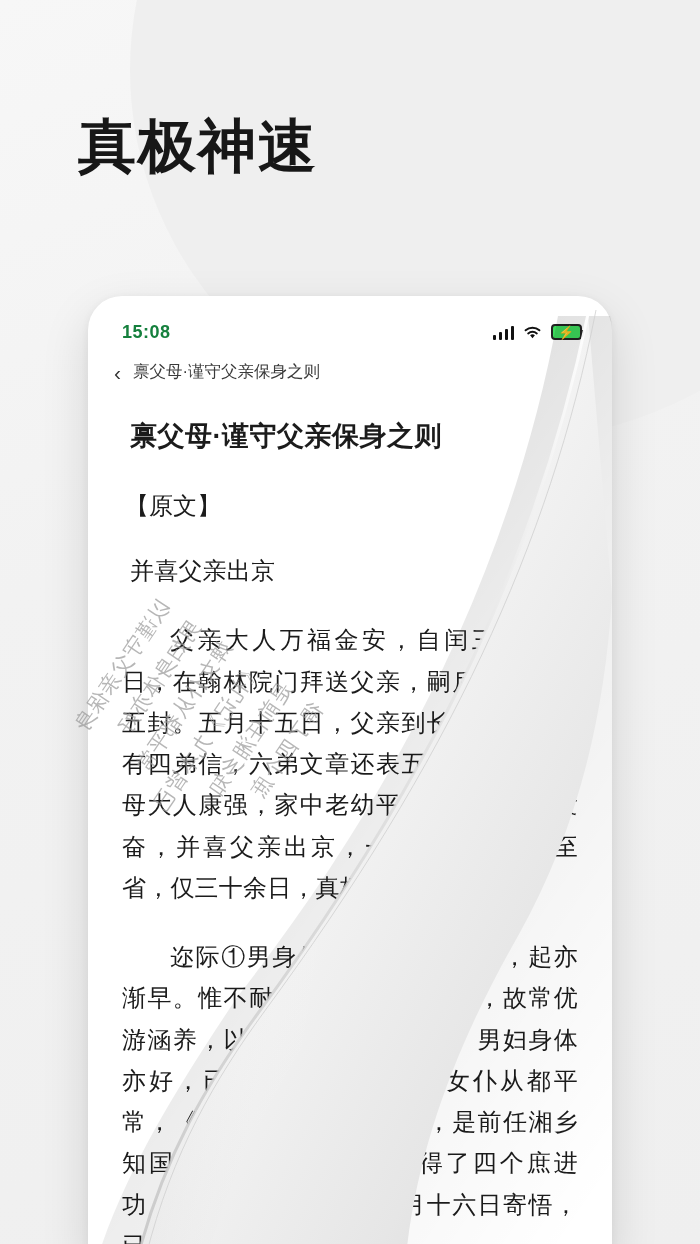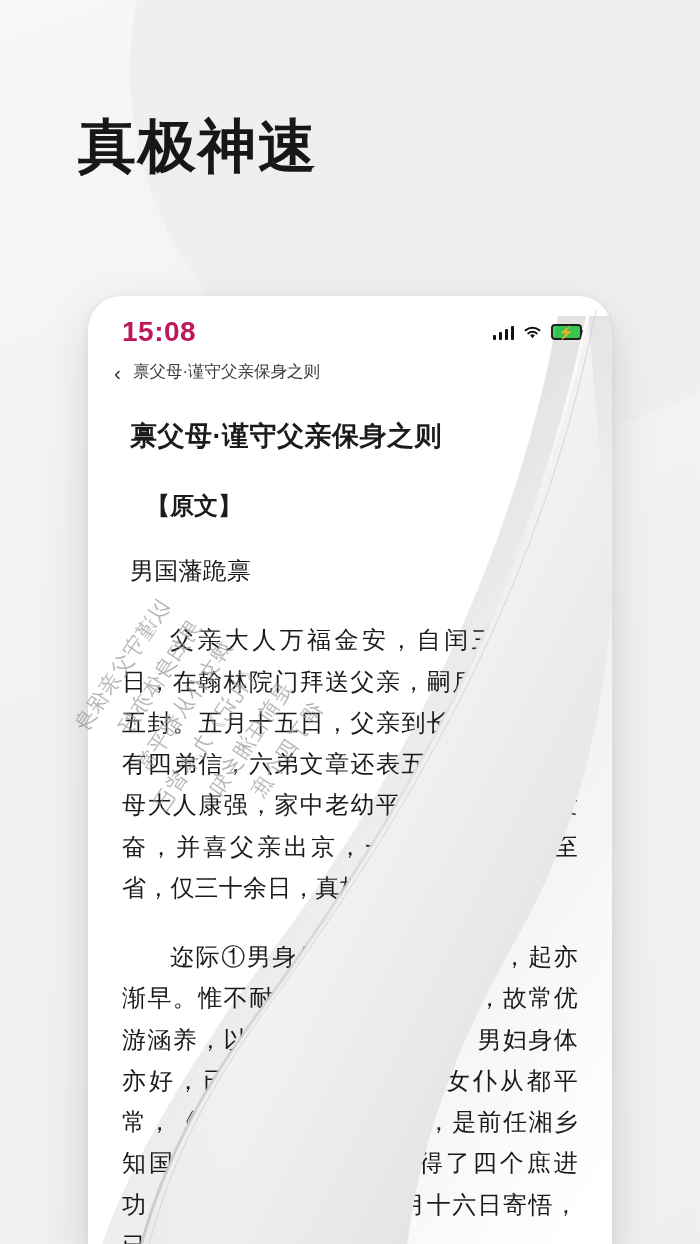--- a/index.html
+++ b/index.html
@@ -50,23 +50,23 @@
     z-index: 4;
   }
   .status-bar {
     height: 58px;
     display: flex;
     align-items: center;
     justify-content: space-between;
     padding: 14px 30px 0 34px;
   }
   .status-time {
-    font-size: 28px;
+    font-size: 18px;
     font-weight: bold;
-    color: #be185d;
+    color: #15803d;
     letter-spacing: 0.5px;
   }
   .status-right {
     display: flex;
     align-items: center;
     gap: 9px;
   }
   .sig-bars { display: flex; align-items: flex-end; gap: 2.5px; height: 15px; }
   .sig-bars i { display: block; width: 3.5px; background: #111; border-radius: 1px; }
   .sig-bars i:nth-child(1){ height: 5px; }
@@ -110,22 +110,22 @@
     color: #1b1b1b;
   }
   .art-title {
     font-size: 27px;
     font-weight: bold;
     letter-spacing: 0.5px;
     margin: 16px 0 0 8px;
   }
   .sec-label {
     font-size: 24px;
-    font-weight: bold;
-    margin: 36px 0 0 24px;
+    font-weight: normal;
+    margin: 36px 0 0 3px;
   }
   .para {
     font-size: 24px;
     line-height: 1.72;
     margin-top: 28px;
     text-align: justify;
     letter-spacing: 0.2px;
   }
   .para.indent { text-indent: 2em; }
 
@@ -191,21 +191,21 @@
     </div>
 
     <div class="nav">
       <span class="chev">‹</span>
       <span class="crumb">禀父母·谨守父亲保身之则</span>
     </div>
 
     <div class="reader">
       <div class="art-title">禀父母·谨守父亲保身之则</div>
       <div class="sec-label">【原文】</div>
-      <div class="para" style="margin-left:8px;">男国藩跪禀</div>
+      <div class="para" style="margin-left:8px;">并喜父亲出京</div>
       <div class="para indent">父亲大人万福金安，自闰三月十四日，在翰林院门拜送父亲，嗣后共接家信五封。五月十五日，父亲到长沙发信，内有四弟信，六弟文章还表五首。谨悉祖父母大人康强，家中老幼平安，诸弟读书发奋，并喜父亲出京，一路顺畅，自京至省，仅三十余日，真极神速。</div>
       <div class="para indent">迩际①男身体如常，每夜早眠，起亦渐早。惟不耐久思，思多则头昏，故常优游涵养，以谨守父亲保身之训。男妇身体亦好，已有梦熊②之喜，婢女仆从都平常，《礼记》九本皆已点完，是前任湘乡知国》，《斯文精粹》，得了四个庶进功，文章未进功，在闰三月十六日寄悟，已有少许，全单。</div>
 
     </div>
   </div>
 
   <div class="curl-layer">
     <svg width="524" height="960" viewBox="0 0 524 960">
       <defs>
         <linearGradient id="backSheet" x1="0" y1="0" x2="1" y2="1">

